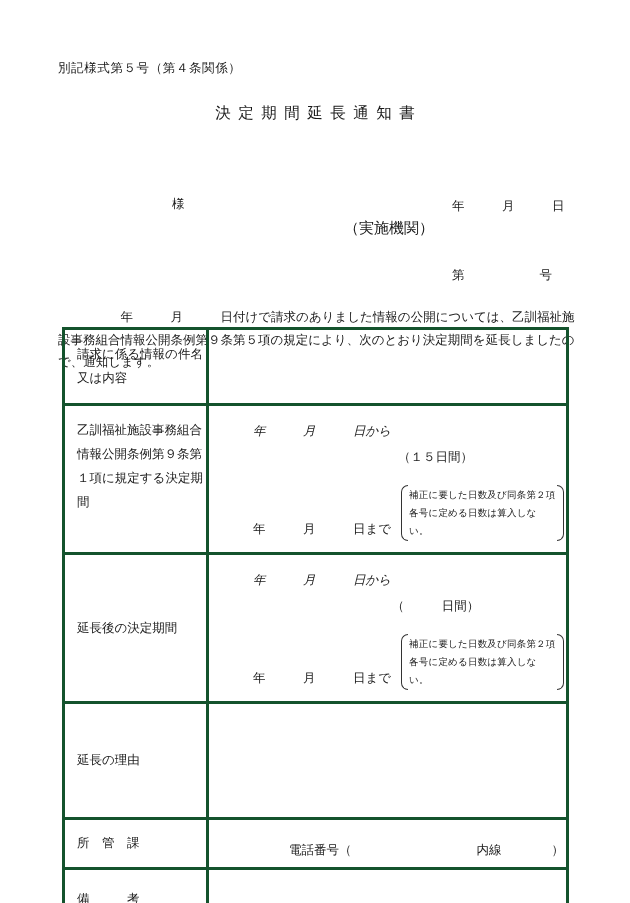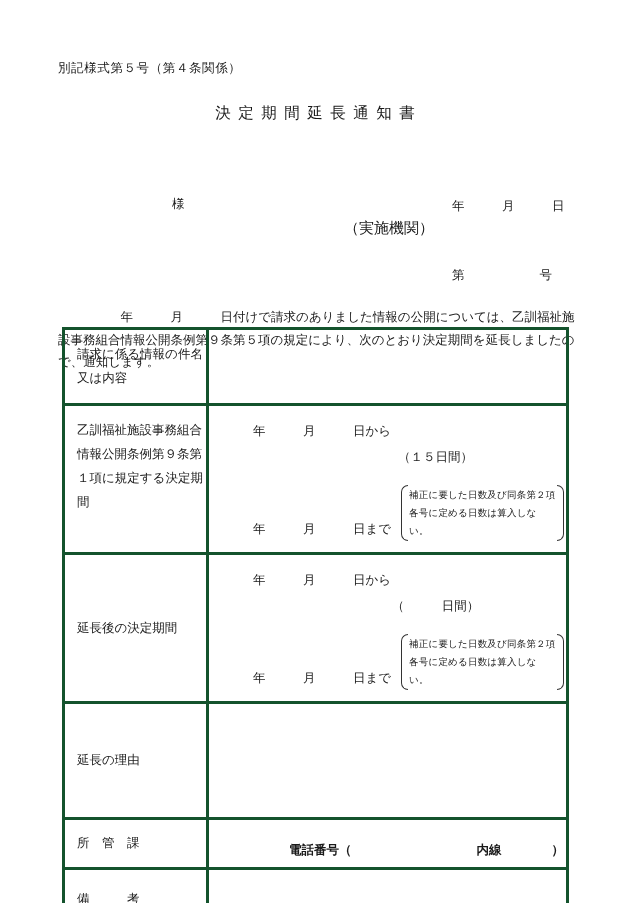--- a/index.html
+++ b/index.html
@@ -124,20 +124,21 @@
   .period {
     position: relative;
     padding: 12px 0 10px 0;
     height: 100%;
     box-sizing: border-box;
   }
   .period-line {
     padding-left: 44px;
     line-height: 26px;
     white-space: pre;
+    font-style: italic;
   }
   .period-days {
     text-align: center;
     line-height: 26px;
     padding-left: 96px;
     white-space: pre;
   }
   .period-line-2 {
     display: flex;
     align-items: flex-end;
@@ -183,21 +184,20 @@
   .note-text {
     padding: 2px 1px;
     white-space: pre-line;
     letter-spacing: 0.2px;
   }
 
   
   .phone-wrap {
     position: relative;
     height: 100%;
-    font-weight: bold;
   }
   .phone {
     position: absolute;
     left: 80px;
     bottom: 8px;
     white-space: pre;
   }
 
   .h-tall    { height: 73px; }
   .h-period  { height: 108px; }

